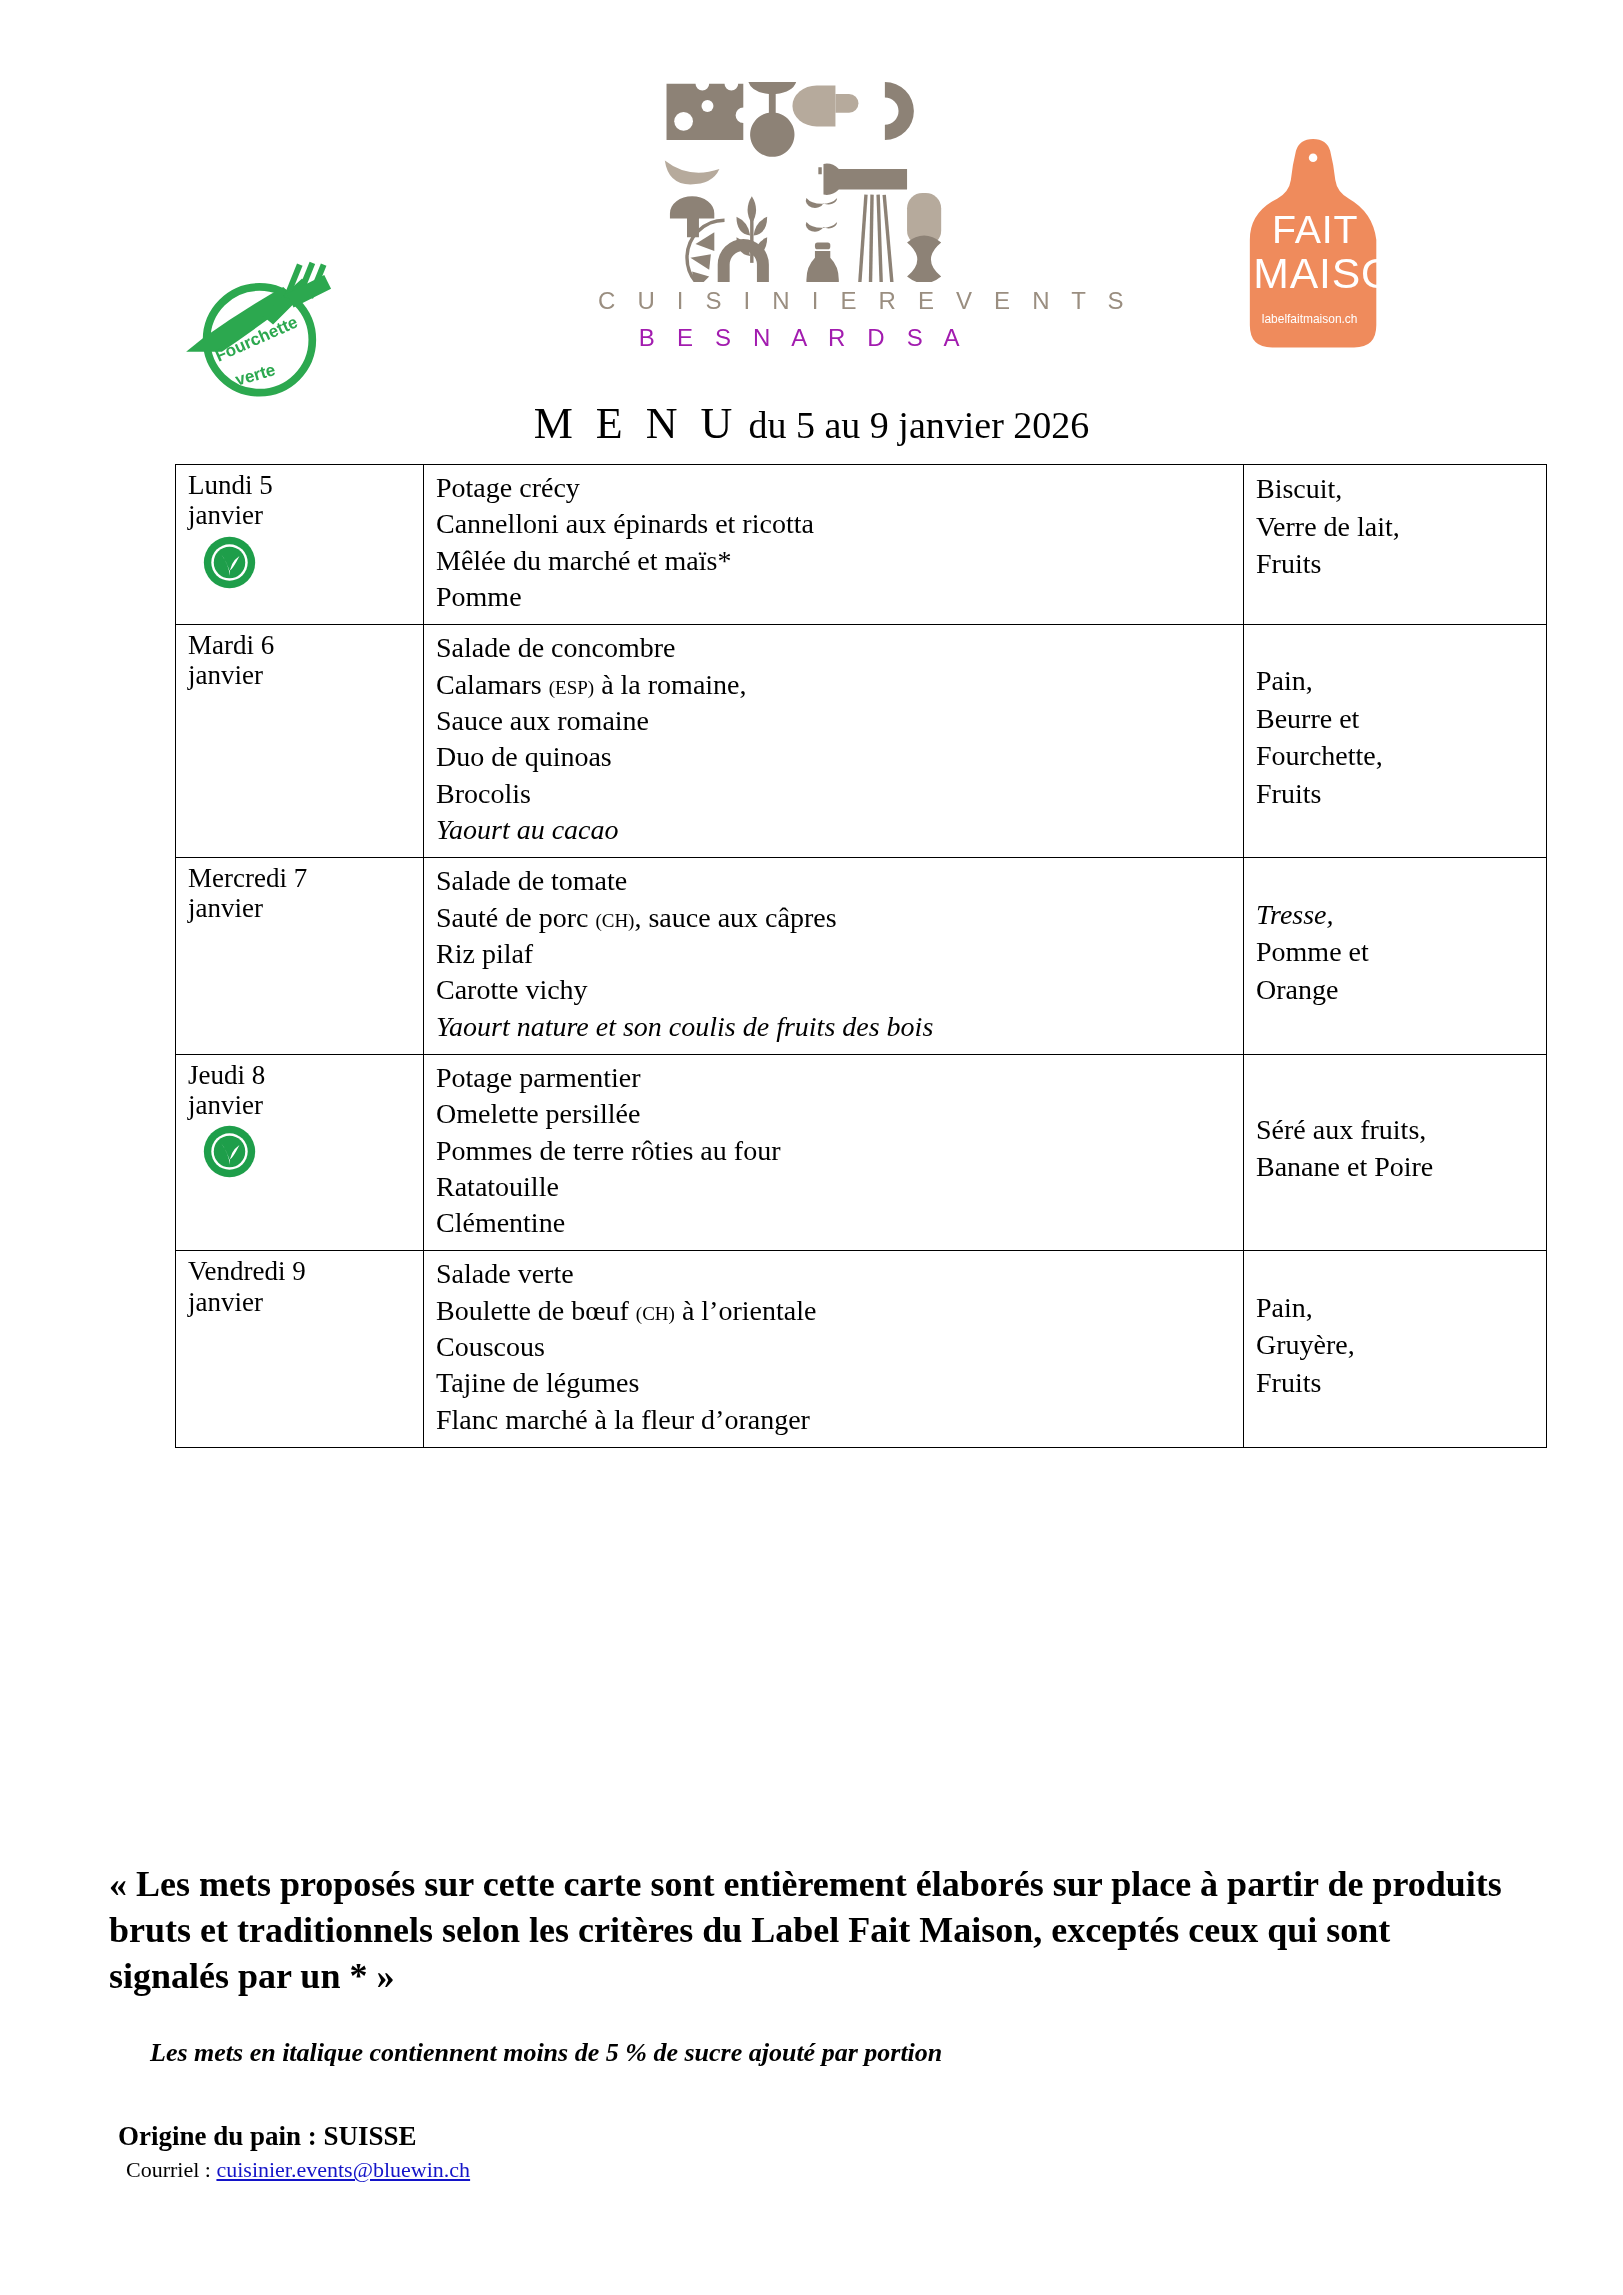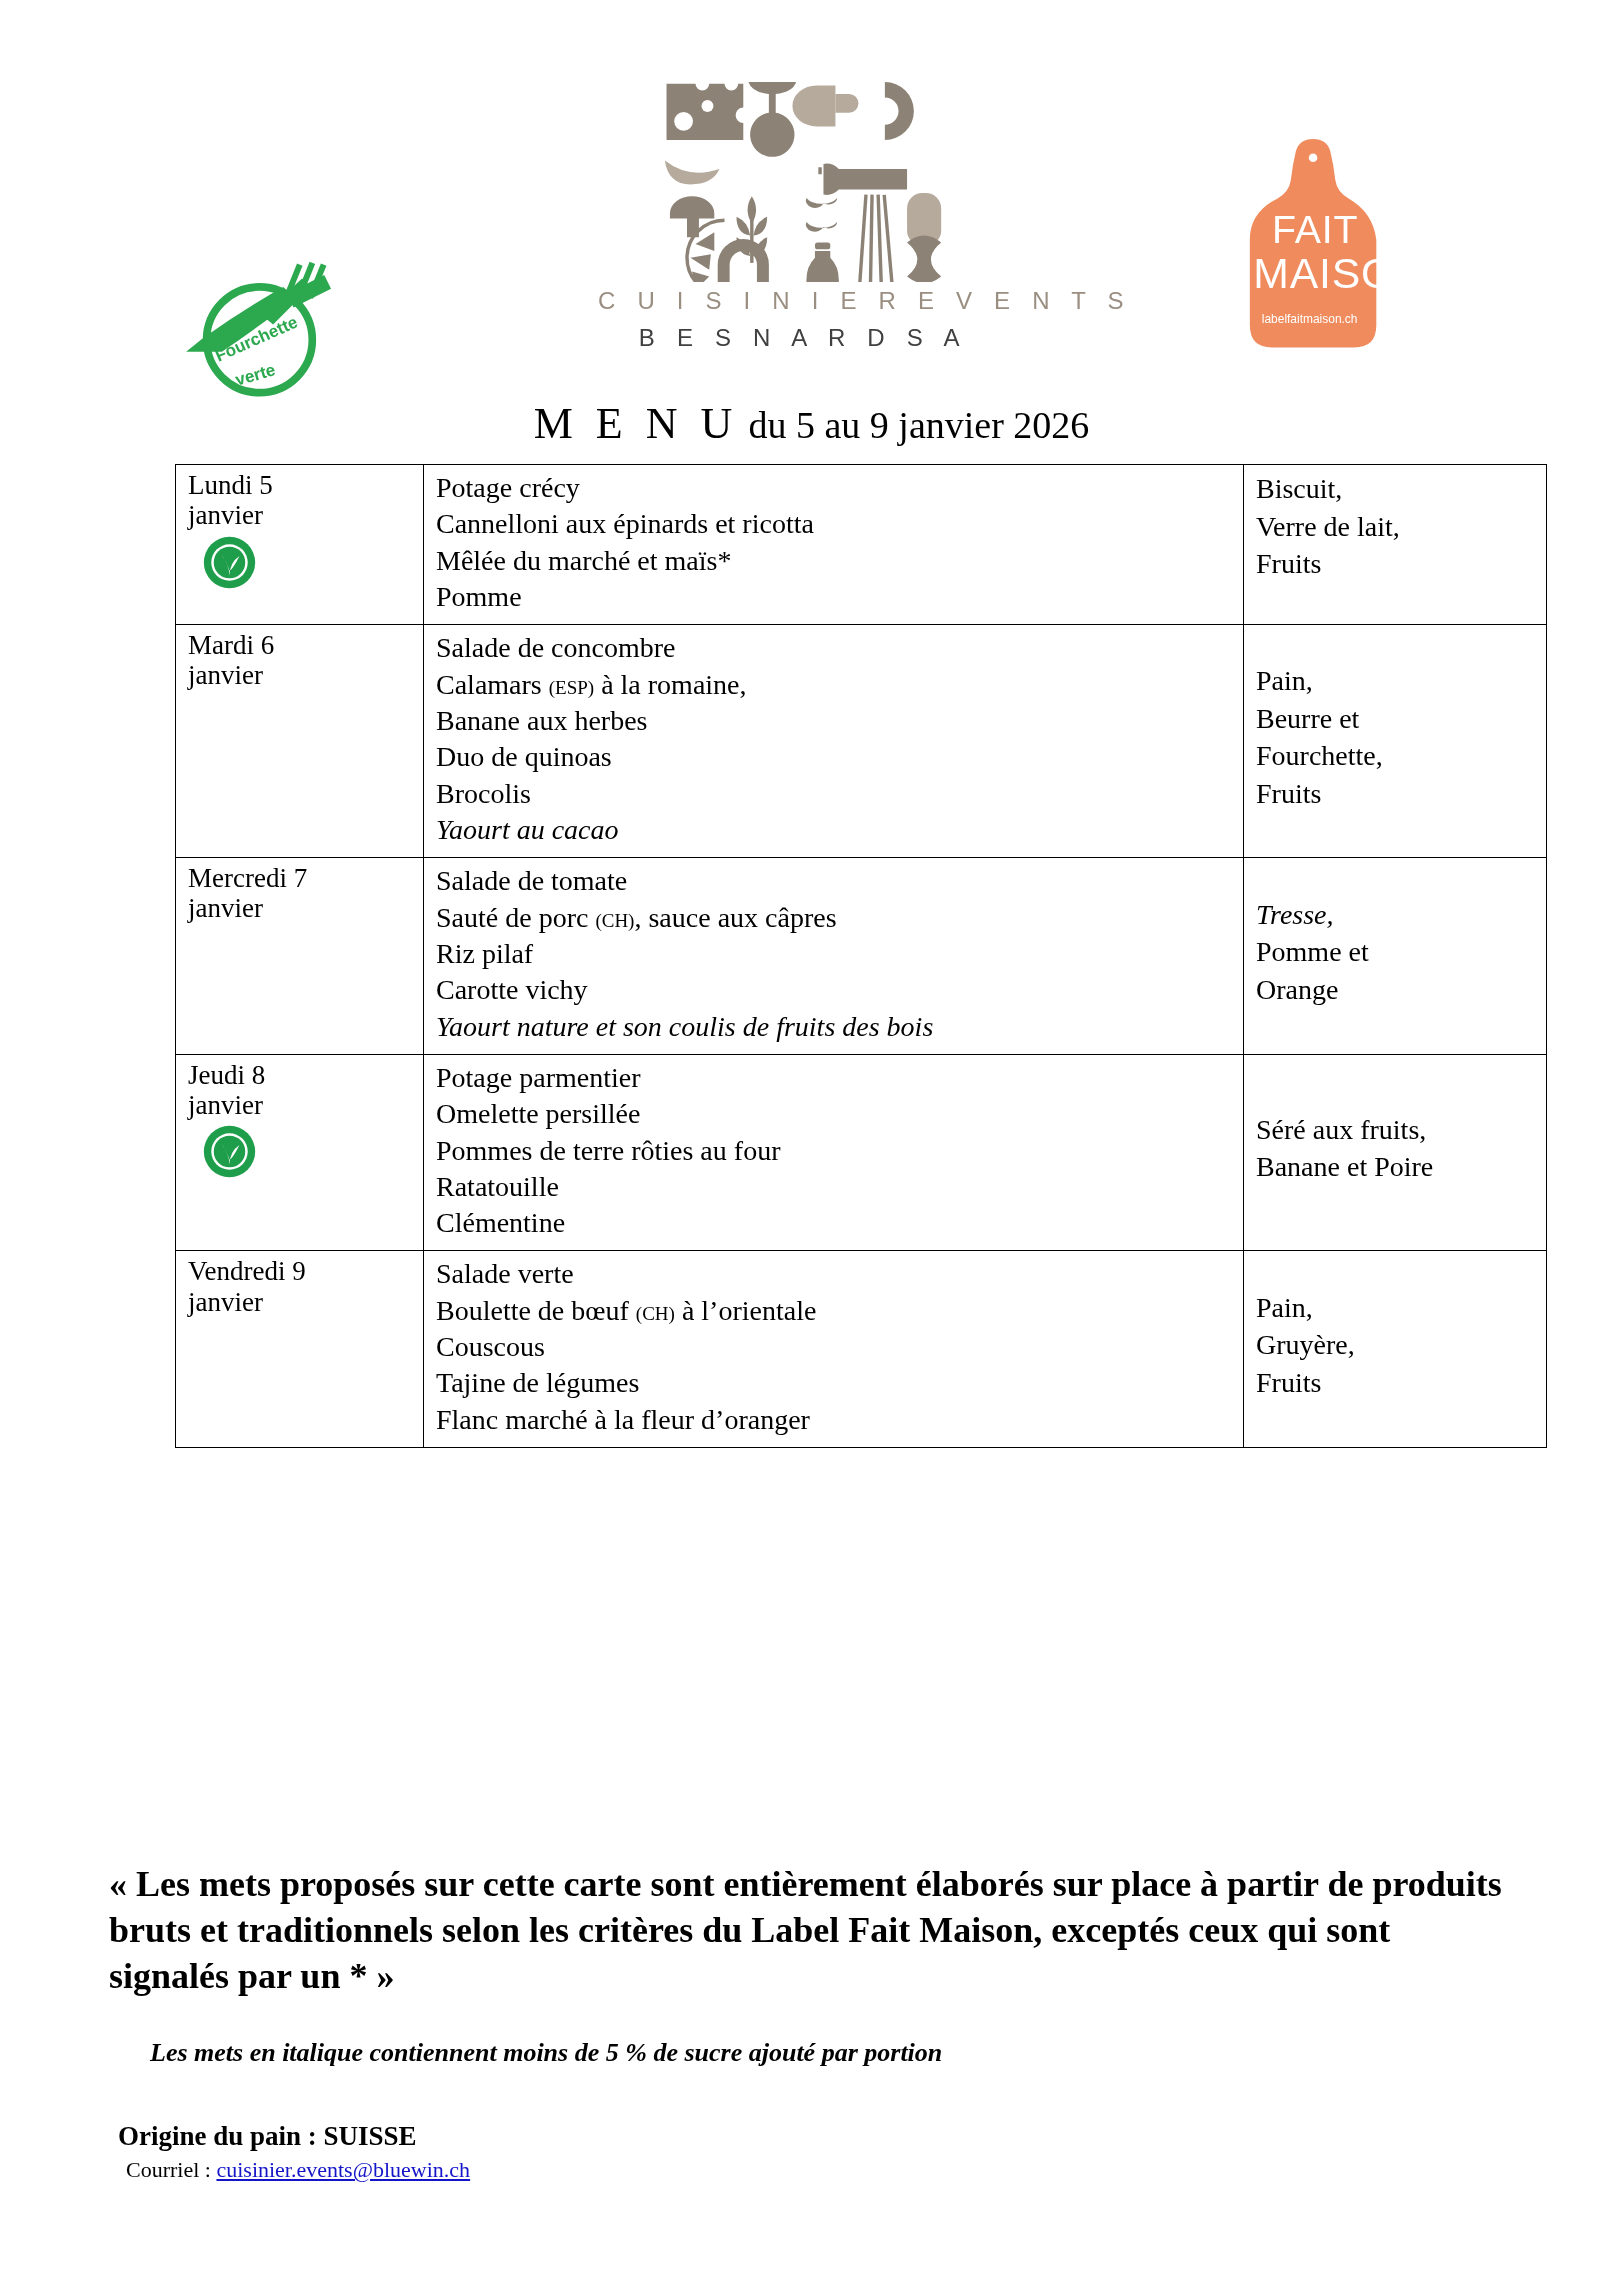--- a/index.html
+++ b/index.html
@@ -48,21 +48,21 @@
     font-size: 24px;
     letter-spacing: 7.7px;
     color: #9a8e80;
     margin-top: 5.1px;
     white-space: nowrap;
   }
   .logo-ce .brand-line2 {
     font-family: "Liberation Sans", "DejaVu Sans", sans-serif;
     font-size: 24px;
     letter-spacing: 7.7px;
-    color: #404040;
+    color: #a21caf;
     margin-top: 8.5px;
     white-space: nowrap;
   }
 
   
   .logo-fm {
     position: absolute;
     left: 1243px;
     top: 137px;
     width: 141px;
@@ -330,21 +330,21 @@
           </td>
         </tr>
         <tr>
           <td class="day-cell">
             <span class="day-label">Mardi 6</span>
             <span class="day-label">janvier</span>
           </td>
           <td class="lunch-cell">
             <span class="dish">Salade de concombre</span>
             <span class="dish">Calamars <span class="orig">(ESP)</span> à la romaine,</span>
-            <span class="dish">Banane aux herbes</span>
+            <span class="dish">Sauce aux romaine</span>
             <span class="dish">Duo de quinoas</span>
             <span class="dish">Brocolis</span>
             <span class="dish ital">Yaourt au cacao</span>
           </td>
           <td class="snack-cell v-center">
             <span class="snack-line">Pain,</span>
             <span class="snack-line">Beurre et</span>
             <span class="snack-line">Fourchette,</span>
             <span class="snack-line">Fruits</span>
           </td>

